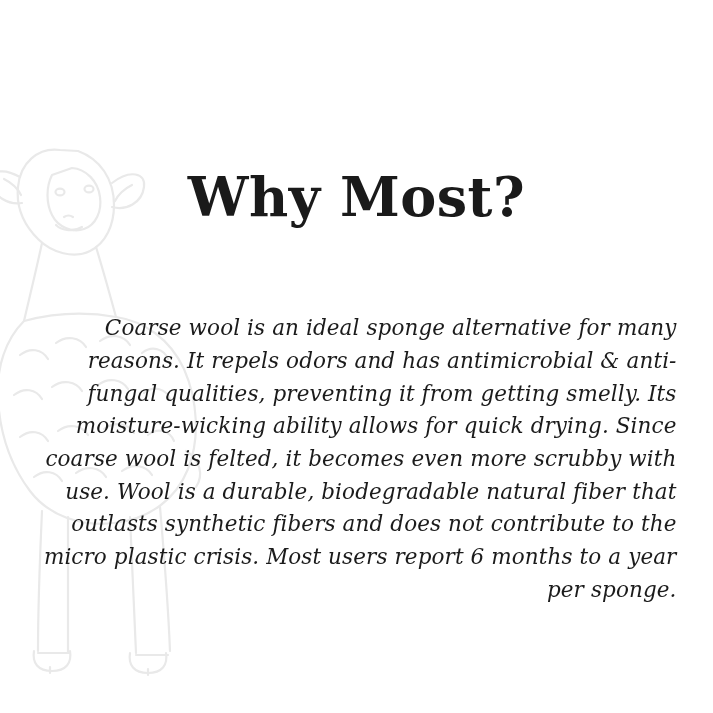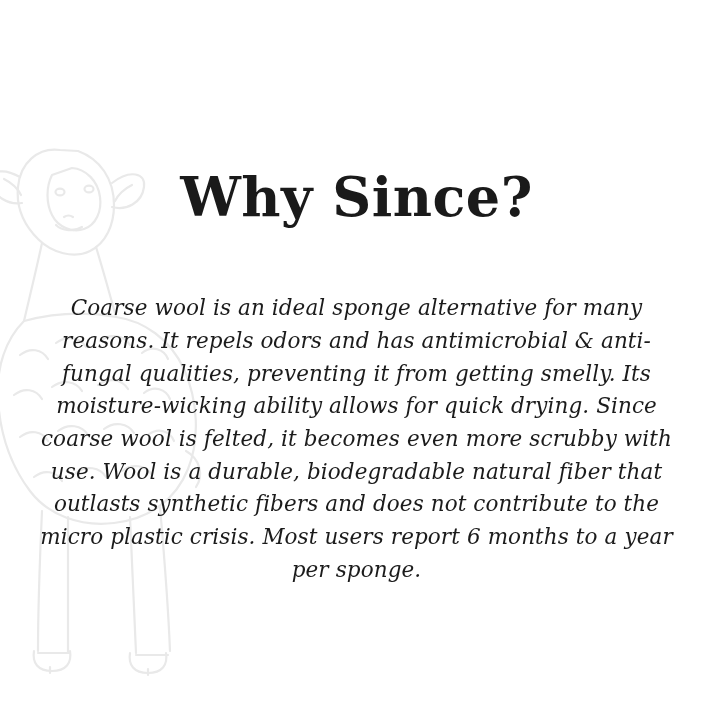--- a/index.html
+++ b/index.html
@@ -50,23 +50,23 @@
     font-family: "DejaVu Serif", serif;
     font-weight: 700;
     font-size: 54px;
     letter-spacing: 0.5px;
     color: #1a1a1a;
     text-align: center;
     line-height: 1;
   }
 
   .body-copy {
-    margin-top: 32px;
+    margin-top: 52px;
     width: 640px;
-    text-align: center;
+    text-align: right;
     font-family: "DejaVu Serif", serif;
     font-style: italic;
     font-size: 21.5px;
     line-height: 1.52;
     color: #1b1b1b;
     letter-spacing: 0.1px;
   }
 </style>
 </head>
 <body>
@@ -127,18 +127,18 @@
 
         <path d="M60 612 v6"></path>
         <path d="M158 614 v6"></path>
 
         <path d="M196 396 C210 404 214 420 206 432"></path>
       </g>
     </svg>
   </div>
 
   <div class="content">
-    <h1 class="title">Why Since?</h1>
+    <h1 class="title">Why Most?</h1>
 
     <p class="body-copy">Coarse wool is an ideal sponge alternative for many reasons. It repels odors and has antimicrobial &amp; anti-fungal qualities, preventing it from getting smelly. Its moisture-wicking ability allows for quick drying. Since coarse wool is felted, it becomes even more scrubby with use. Wool is a durable, biodegradable natural fiber that outlasts synthetic fibers and does not contribute to the micro plastic crisis. Most users report 6 months to a year per sponge.</p>
   </div>
 
 </div>
 
 </body></html>

